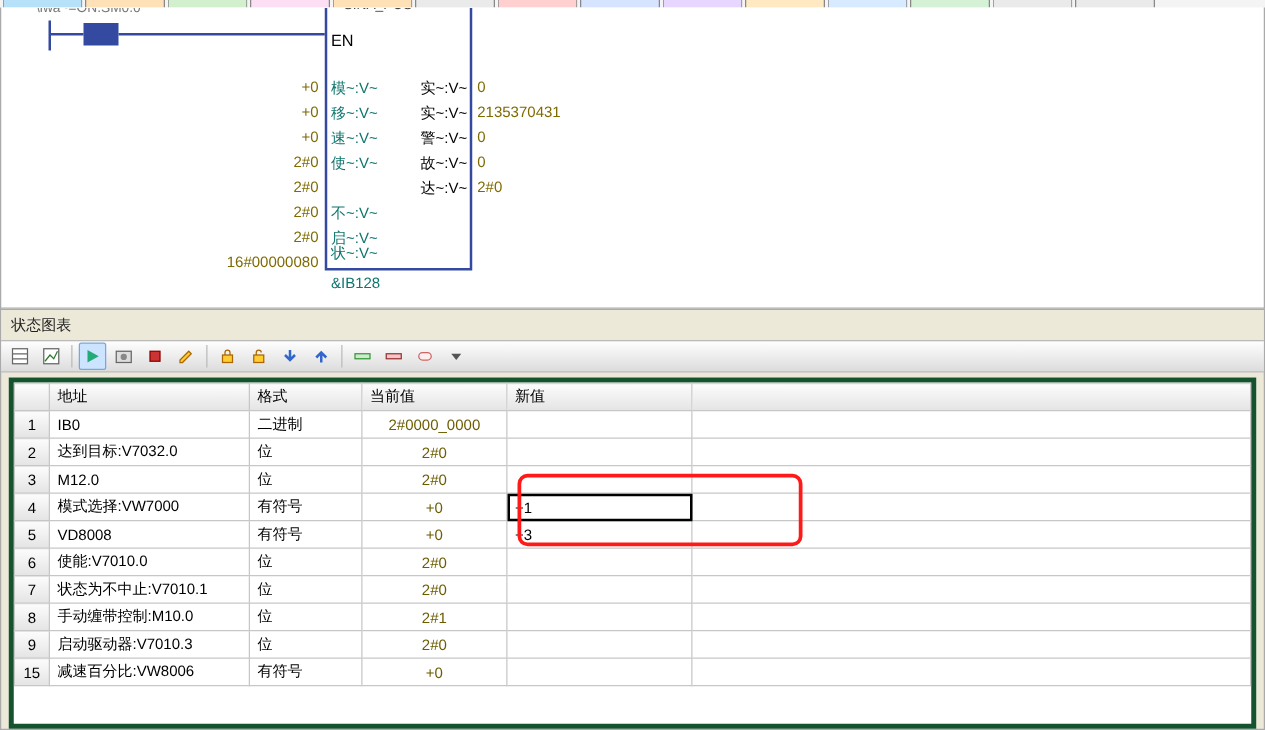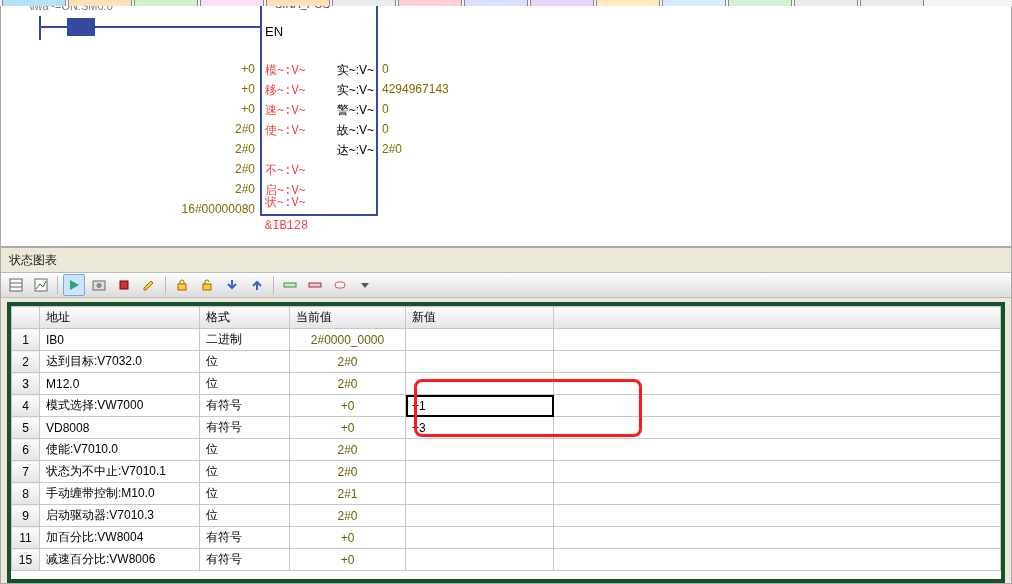--- a/index.html
+++ b/index.html
@@ -24,21 +24,21 @@
   .ladder-inner { width:1400px; height:240px; position:relative; font-family:Arial,sans-serif; font-size:12px; }
   .addr-top { position:absolute; left:28px; top:-6px; color:#777; font-size:11px;}
   .fb-title { position:absolute; left:274px; top:-8px; color:#444; font-size:11px;}
   
   .rail { position:absolute; left:38px; top:10px; width:2px; height:24px; background:#344aa0; }
   .wire { position:absolute; top:20px; height:2px; background:#344aa0; }
   .cnt-box { position:absolute; top:12px; width:28px; height:18px; background:#344aa0; }
   .fb-box { position:absolute; left:259px; top:-10px; width:118px; height:220px; border:2px solid #344aa0; box-sizing:border-box; }
   .EN { position:absolute; left:264px; top:18px; font-size:13px;}
   .fb-in-val { position:absolute; font-size:12px; color:#7e6a00; text-align:right; width:54px;}
-  .fb-in-lbl { position:absolute; left:264px; font-size:12px; color:#ef4444;font-family:Liberation Mono, monospace;}
+  .fb-in-lbl { position:absolute; left:264px; font-size:12px; color:#0f766e;}
   .fb-out-lbl { position:absolute; left:327px; font-size:12px; color:#000; text-align:right; width:46px;}
   .fb-out-val { position:absolute; left:381px; font-size:12px; color:#7e6a00;}
   
   
   .status-pane { flex:1; border:1px solid #aaa; background:#ece9d8; display:flex; flex-direction:column; }
   .status-title { font-size:12px; padding:4px 8px 3px 8px; color:#222; background:#ece9d8;}
   .status-toolbar { height:24px; background:linear-gradient(#fefefe,#dcdcdc); border-top:1px solid #bbb; border-bottom:1px solid #bbb; display:flex; align-items:center; padding:0 4px; gap:3px;}
   .tbtn { width:20px; height:20px; display:flex; align-items:center; justify-content:center; border:1px solid transparent; border-radius:2px; font-size:12px; cursor:pointer;}
   .tbtn.active { background:#cce4ff; border-color:#7aa7d6;}
   .tbtn svg { display:block; }
@@ -106,21 +106,21 @@
         <span class="fb-in-val" style="top:156px;left:200px;">2#0</span>
         <span class="fb-in-lbl" style="top:156px;">不~:V~</span>
         <span class="fb-in-val" style="top:176px;left:200px;">2#0</span>
         <span class="fb-in-lbl" style="top:176px;">启~:V~</span>
         <span class="fb-in-val" style="top:196px;left:170px;width:84px;">16#00000080</span>
         <span class="fb-in-lbl" style="top:196px;margin-top:17px;">&amp;IB128</span>
 
         <span class="fb-out-lbl" style="top:56px;">实~:V~</span>
         <span class="fb-out-val" style="top:56px;">0</span>
         <span class="fb-out-lbl" style="top:76px;">实~:V~</span>
-        <span class="fb-out-val" style="top:76px;">4294967143</span>
+        <span class="fb-out-val" style="top:76px;">2135370431</span>
         <span class="fb-out-lbl" style="top:96px;">警~:V~</span>
         <span class="fb-out-val" style="top:96px;">0</span>
         <span class="fb-out-lbl" style="top:116px;">故~:V~</span>
         <span class="fb-out-val" style="top:116px;">0</span>
         <span class="fb-out-lbl" style="top:136px;">达~:V~</span>
         <span class="fb-out-val" style="top:136px;">2#0</span>
       </div>
     </div>
   </div>
 
@@ -296,28 +296,20 @@
             </tr>
             <tr>
               <td class="rowhdr">9</td>
               <td>启动驱动器:V7010.3</td>
               <td>位</td>
               <td class="curval">2#0</td>
               <td class="newval-cell"></td>
               <td></td>
             </tr>
             <tr>
-              <td class="rowhdr">11</td>
-              <td>加百分比:VW8004</td>
-              <td>有符号</td>
-              <td class="curval">+0</td>
-              <td class="newval-cell"></td>
-              <td></td>
-            </tr>
-            <tr>
               <td class="rowhdr">15</td>
               <td>减速百分比:VW8006</td>
               <td>有符号</td>
               <td class="curval">+0</td>
               <td class="newval-cell"></td>
               <td></td>
             </tr>
           </tbody>
       </table>
       <div class="red-box"></div>

